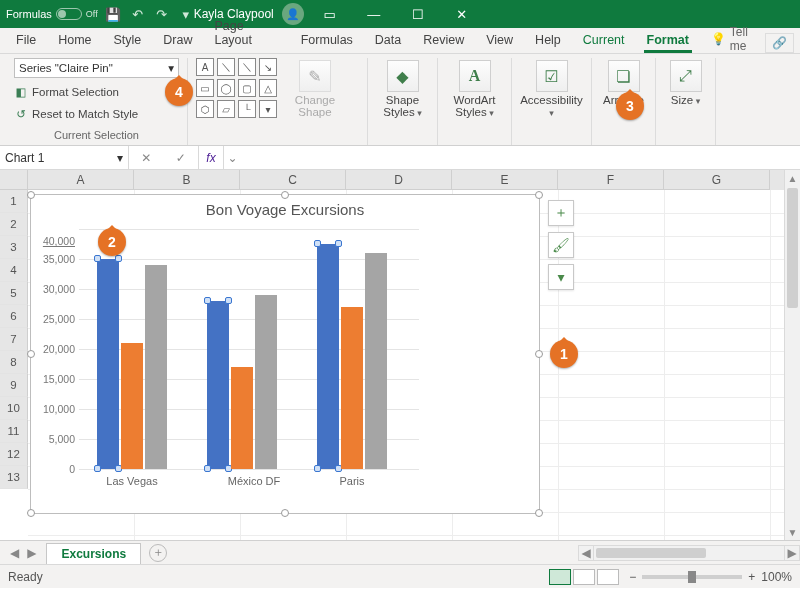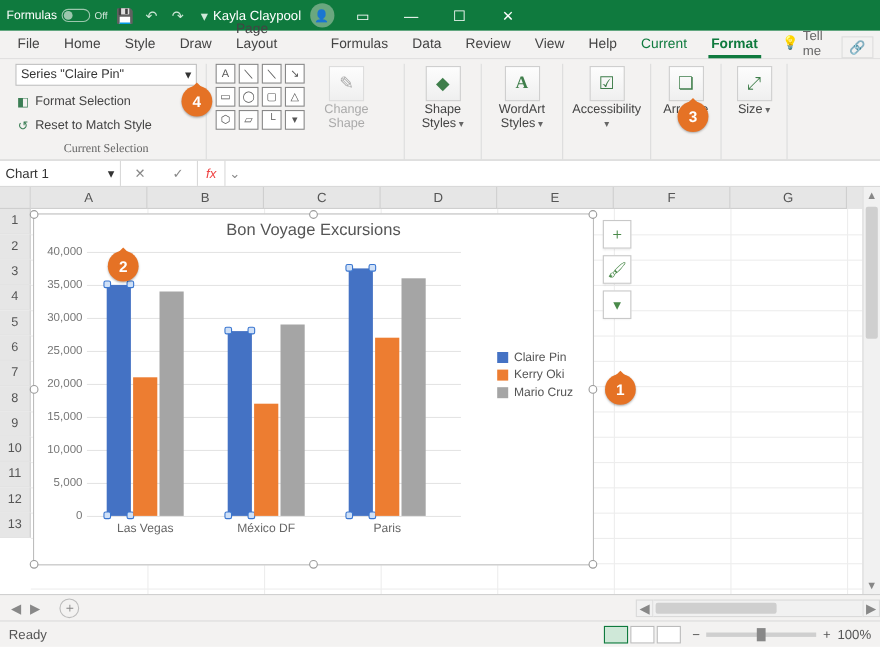--- a/index.html
+++ b/index.html
@@ -21,38 +21,38 @@
   .tab.contextual{ color:#0f7a3e;}
   .tab.active{ color:#0f7a3e; font-weight:600;}
   .tab.active::after{ content:""; position:absolute; left:6px; right:6px; bottom:-1px; height:3px; background:#0f7a3e;}
   .tellme{ margin-left:10px; display:flex; align-items:center; gap:4px; color:#666;}
   .ribshare{ margin-left:auto; padding:2px 6px; border:1px solid #ddd; color:#0f7a3e;}
   
   .ribbon { height:92px; background:#f3f2f1; border-bottom:1px solid #d0d0d0; display:flex; padding:4px 6px 0 6px; gap:0;}
   .group { border-right:1px solid #dcdcdc; padding:0 8px 2px 8px; display:flex; flex-direction:column; justify-content:space-between;}
   .group:last-child{border-right:none;}
   .group-body{ display:flex; gap:6px; align-items:flex-start;}
-  .grouplabel{ text-align:center; font-size:11px; color:#666; padding:2px 0;font-family:Liberation Serif, serif;}
+  .grouplabel{ text-align:center; font-size:11px; color:#666; padding:2px 0;}
   .chartelem{ height:20px; border:1px solid #bfbfbf; background:#fff; display:flex; align-items:center; padding:0 4px; justify-content:space-between; font-size:11.5px;}
   .smallrow{ display:flex; align-items:center; gap:4px; font-size:11.5px; color:#444; padding:1px 0;}
   .smallrow .ic{ width:14px; height:14px; display:flex; align-items:center; justify-content:center; color:#3b7e55;}
   .shapesgrid{ display:grid; grid-template-columns:repeat(4,18px); grid-template-rows:repeat(3,18px); gap:3px;}
   .shp{ border:1px solid #888; width:18px; height:18px; display:flex; align-items:center; justify-content:center; font-size:10px; color:#555; background:#fff;}
   .bigbtn{ display:flex; flex-direction:column; align-items:center; justify-content:flex-start; width:64px; gap:2px; font-size:11.5px; color:#444; text-align:center; padding-top:2px;}
   .bigic{ width:32px; height:32px; border:1px solid #cfcfcf; background:linear-gradient(#fdfdfd,#efefef); display:flex; align-items:center; justify-content:center; color:#3f7e4b; font-size:16px;}
   .bigbtn.dim .bigic, .bigbtn.dim{ color:#aaa; border-color:#ddd;}
   .drop::after{content:" ▾"; font-size:9px; color:#666;}
   
   .callout{ position:absolute; width:28px; height:28px; border-radius:50%; background:#e57225; color:#fff; font-weight:bold; display:flex; align-items:center; justify-content:center; font-size:14px; box-shadow:0 1px 2px rgba(0,0,0,0.3);}
   .callout::before{ content:""; position:absolute; top:-9px; left:8px; border:6px solid transparent; border-bottom-color:#e57225;}
   
   .fxrow{ height:24px; border-bottom:1px solid #d9d9d9; display:flex; align-items:stretch;}
-  .namebox{ width:110px; border-right:1px solid #d9d9d9; display:flex; align-items:center; padding:0 5px; font-size:12px; justify-content:space-between;text-align:right;}
+  .namebox{ width:129px; border-right:1px solid #d9d9d9; display:flex; align-items:center; padding:0 5px; font-size:12px; justify-content:space-between;text-align:right;}
   .fxbuttons{ width:70px; display:flex; align-items:center; justify-content:space-around; color:#888; border-right:1px solid #d9d9d9;}
-  .fxlabel{ width:24px; display:flex; align-items:center; justify-content:center; font-style:italic; color:#ef4444;}
+  .fxlabel{ width:24px; display:flex; align-items:center; justify-content:center; font-style:italic; color:#4c1d95;}
   .formula{ flex:1; display:flex; align-items:center; padding:0 6px; font-size:12px;}
   .fxexp{ width:18px; border-left:1px solid #d9d9d9; display:flex; align-items:center; justify-content:center; color:#888;}
   
   .sheet{ position:relative; height:370px; background:#fff; }
   .colheads{ position:absolute; left:28px; right:16px; top:0; height:20px; display:flex; background:#e6e6e6;}
   .ch{ border-right:1px solid #cfcfcf; border-bottom:1px solid #cfcfcf; display:flex; align-items:center; justify-content:center; font-size:12px; color:#555;}
   .rowheads{ position:absolute; left:0; top:20px; width:28px;}
   .rh{ height:23px; border-bottom:1px solid #e3e3e3; border-right:1px solid #cfcfcf; display:flex; align-items:center; justify-content:center; font-size:11.5px; background:#e6e6e6; color:#555;}
   .cornersel{ position:absolute; left:0; top:0; width:28px; height:20px; background:#e6e6e6; border-right:1px solid #cfcfcf; border-bottom:1px solid #cfcfcf;}
   .gridlines{ position:absolute; left:28px; top:20px; right:16px; bottom:0;}
@@ -341,67 +341,53 @@
         <div class="yt" style="top: 150px;">15,000</div>
         <div class="ygrid" style="top: 120px;"></div>
         <div class="yt" style="top: 120px;">20,000</div>
         <div class="ygrid" style="top: 90px;"></div>
         <div class="yt" style="top: 90px;">25,000</div>
         <div class="ygrid" style="top: 60px;"></div>
         <div class="yt" style="top: 60px;">30,000</div>
         <div class="ygrid" style="top: 30px;"></div>
         <div class="yt" style="top: 30px;">35,000</div>
         <div class="ygrid" style="top: 0px;"></div>
-        <div class="yt" style="top: 0px;">40,000</div>
+        <div class="yt" style="top: 12px; text-decoration: underline;">40,000</div>
         <div class="bargrp" style="left: 18px; width: 70px;">
           <div class="bar b1" style="left: 0px; width: 22px; height: 210px;"></div>
           <div class="selhandle" style="left: -3px; bottom: 207px;"></div>
           <div class="selhandle" style="left: 18px; bottom: 207px;"></div>
           <div class="selhandle" style="left: -3px; bottom: -3px;"></div>
           <div class="selhandle" style="left: 18px; bottom: -3px;"></div>
           <div class="bar b2" style="left: 24px; width: 22px; height: 126px;"></div>
           <div class="bar b3" style="left: 48px; width: 22px; height: 204px;"></div>
           <div class="xt" style="left: 0px; width: 70px;">Las Vegas</div>
         </div>
         <div class="bargrp" style="left: 128px; width: 70px;">
           <div class="bar b1" style="left: 0px; width: 22px; height: 168px;"></div>
           <div class="selhandle" style="left: -3px; bottom: 165px;"></div>
           <div class="selhandle" style="left: 18px; bottom: 165px;"></div>
           <div class="selhandle" style="left: -3px; bottom: -3px;"></div>
           <div class="selhandle" style="left: 18px; bottom: -3px;"></div>
           <div class="bar b2" style="left: 24px; width: 22px; height: 102px;"></div>
           <div class="bar b3" style="left: 48px; width: 22px; height: 174px;"></div>
-          <div class="xt" style="left: 0px; width: 70px; margin-top: 26px;">México DF</div>
+          <div class="xt" style="left: 12px; width: 70px; margin-top: 26px;">México DF</div>
         </div>
         <div class="bargrp" style="left: 238px; width: 70px;">
           <div class="bar b1" style="left: 0px; width: 22px; height: 225px;"></div>
           <div class="selhandle" style="left: -3px; bottom: 222px;"></div>
           <div class="selhandle" style="left: 18px; bottom: 222px;"></div>
           <div class="selhandle" style="left: -3px; bottom: -3px;"></div>
           <div class="selhandle" style="left: 18px; bottom: -3px;"></div>
           <div class="bar b2" style="left: 24px; width: 22px; height: 162px;"></div>
           <div class="bar b3" style="left: 48px; width: 22px; height: 216px;"></div>
           <div class="xt" style="left: 0px; width: 70px;">Paris</div>
         </div>
       </div>
 
-    <div class="legend" id="legend">
-        <div>
-          <span class="sw" style="background: rgb(68, 114, 196);"></span>
-          <span>Claire Pin</span>
-        </div>
-        <div>
-          <span class="sw" style="background: rgb(237, 125, 49);"></span>
-          <span>Kerry Oki</span>
-        </div>
-        <div>
-          <span class="sw" style="background: rgb(165, 165, 165);"></span>
-          <span>Mario Cruz</span>
-        </div>
-      </div>
   </div>
 
   <div class="chartbtns">
     <div class="chartbtn">
         <span>＋</span>
       </div>
     <div class="chartbtn">
         <span>🖌</span>
       </div>
     <div class="chartbtn">
@@ -411,20 +397,21 @@
 
   <div class="callout" style="left:550px; top:170px;">1</div>
   <div class="callout" style="left:98px; top:58px;">2</div>
 </div>
 
 <div class="sheettabs">
   <div class="navset">
     <span>◀</span>
     <span>▶</span>
   </div>
+  <div class="stab">Excursions</div>
   <div class="addsheet">＋</div>
   <div class="hscroll">
     <div class="hsbtn">◀</div>
     <div class="hstrack">
         <div class="th"></div>
       </div>
     <div class="hsbtn">▶</div>
   </div>
 </div>
 

